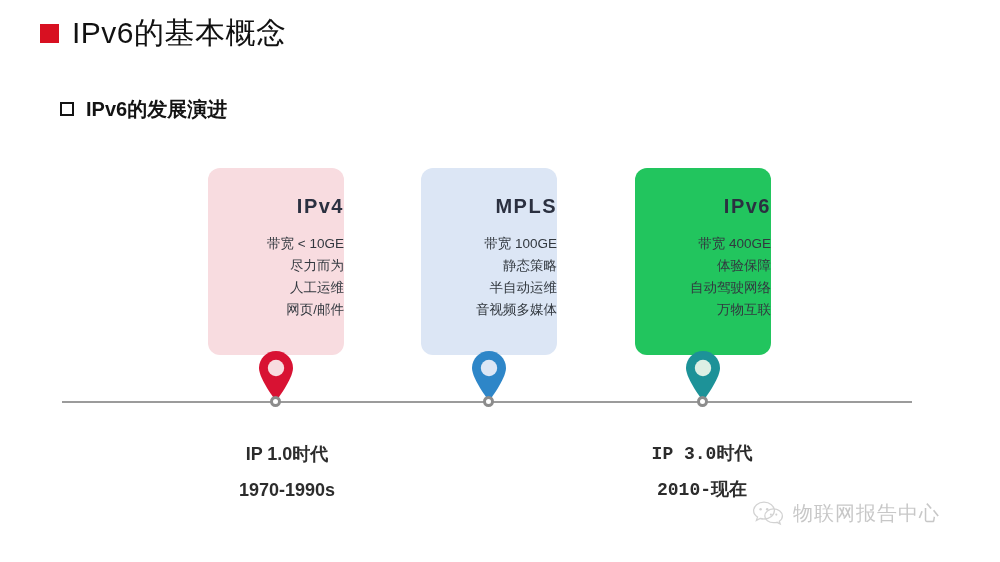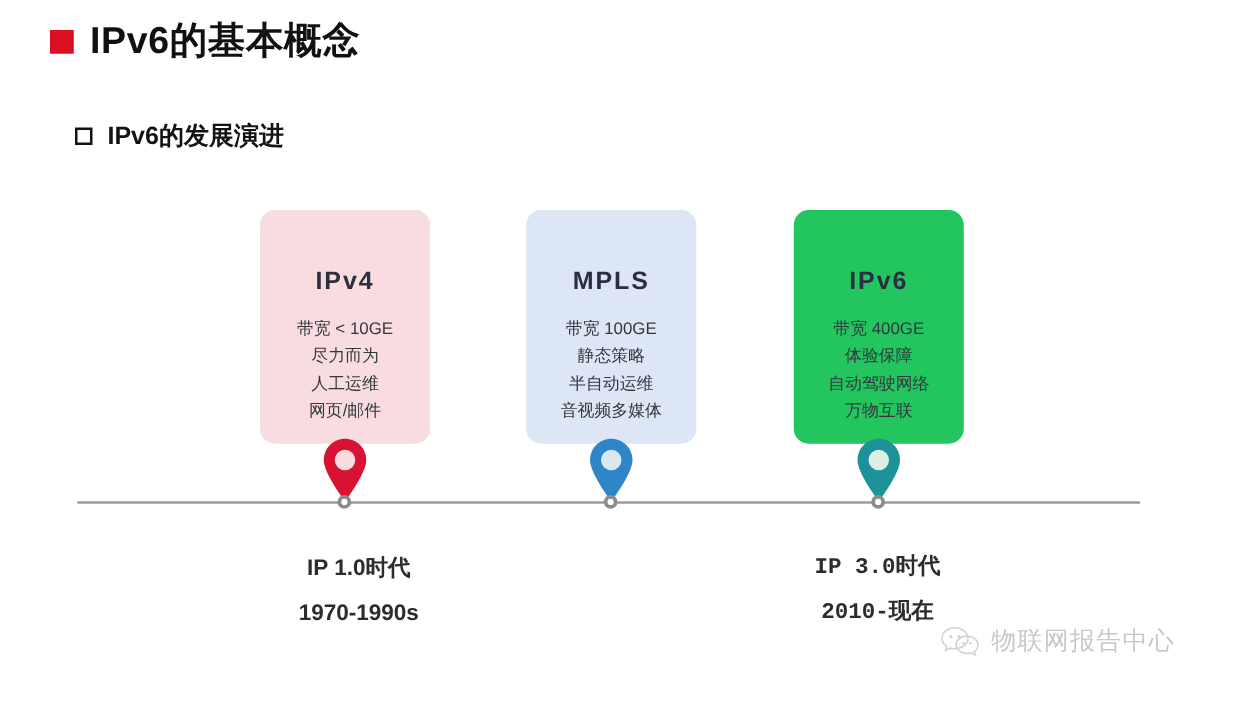--- a/index.html
+++ b/index.html
@@ -26,21 +26,21 @@
   }
   .title-bullet {
     width: 19px;
     height: 19px;
     background: #D81021;
     margin-right: 13px;
     flex: 0 0 auto;
   }
   .title-text {
     font-size: 30px;
-    font-weight: 700;
+    font-weight: 400;
     letter-spacing: 0.5px;
     color: #111111;
     line-height: 1;
     white-space: nowrap;
   }
 
   .subtitle-row {
     position: absolute;
     left: 60px;
     top: 99px;
@@ -71,22 +71,22 @@
     width: 1000px;
     height: 562px;
   }
 
   
   .card {
     position: absolute;
     width: 136px;
     border-radius: 12px;
     box-sizing: border-box;
-    padding-top: 19px;
-    text-align: center;
+    padding-top: 0;
+    text-align: right;
   }
   .card-1 { left: 208px; top: 168px; height: 187px; background: #F8DCE0; }
   .card-2 { left: 421px; top: 168px; height: 187px; background: #DCE6F5; }
   .card-3 { left: 635px; top: 168px; height: 187px; background: #22c55e; }
 
   .card-title {
     font-size: 20px;
     font-weight: 700;
     color: #2b3040;
     letter-spacing: 1.5px;

